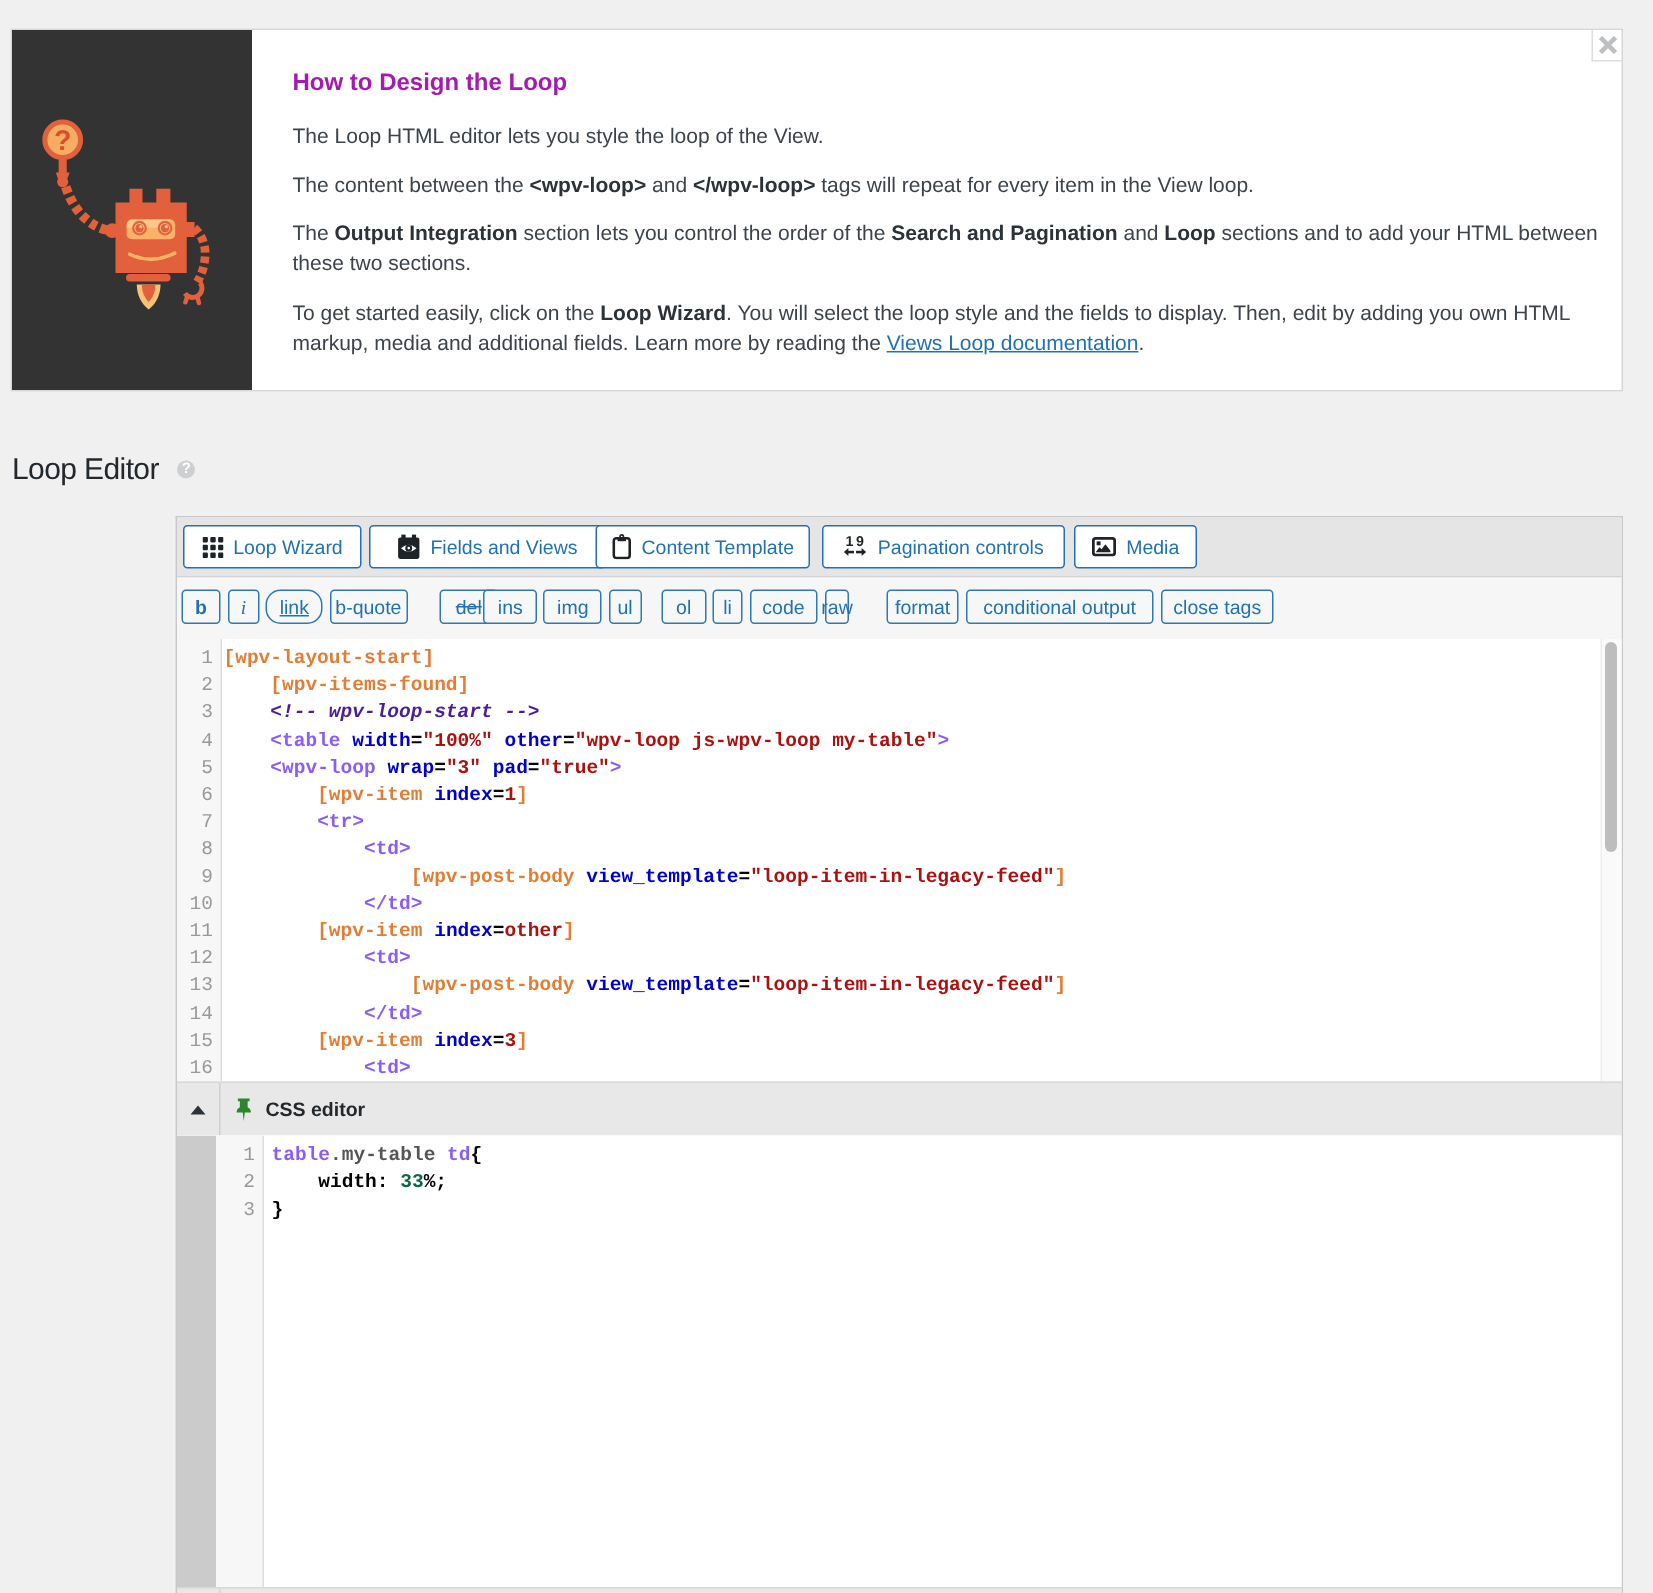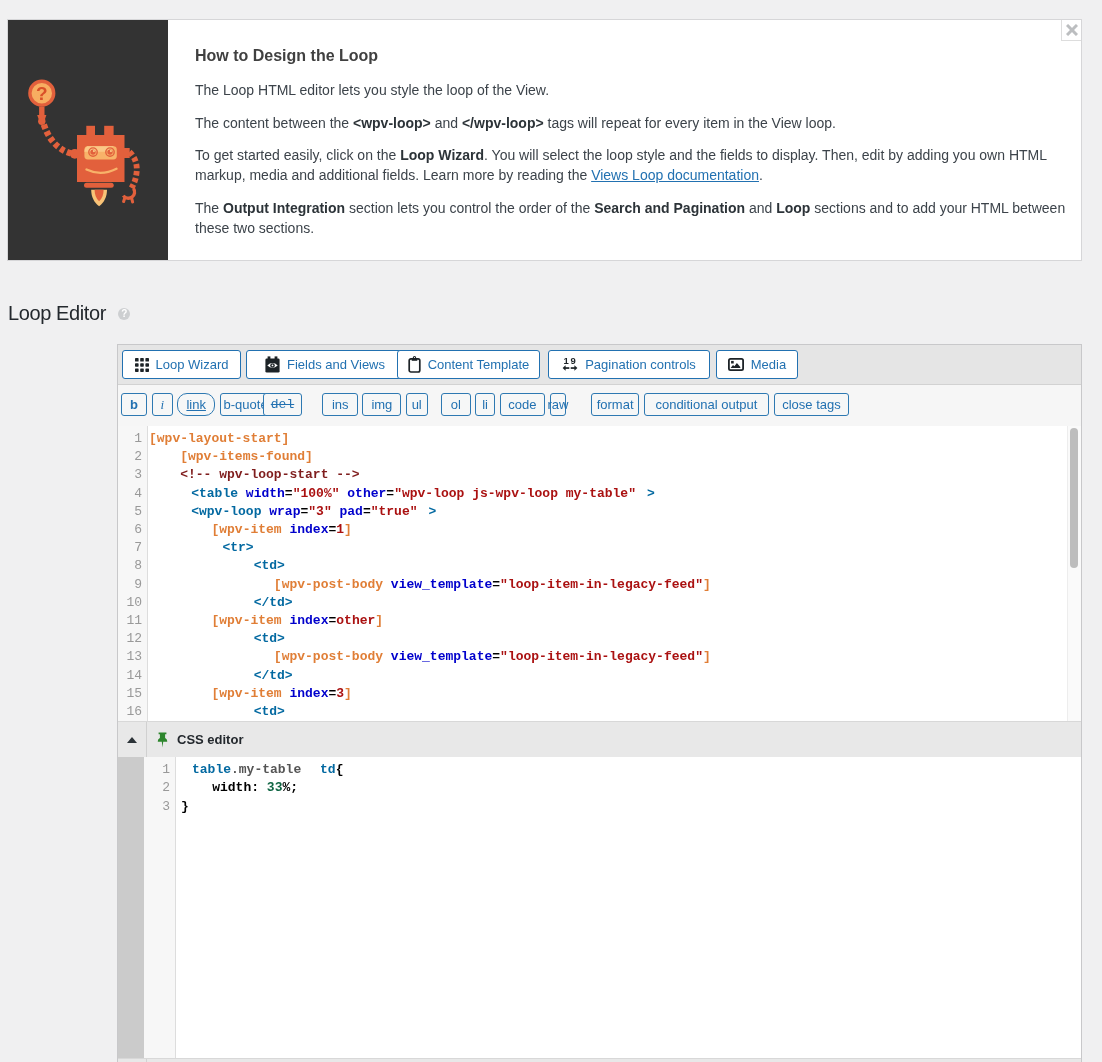--- a/index.html
+++ b/index.html
@@ -4,21 +4,21 @@
 <style>
   html,body{margin:0;padding:0;}
   body{background:#f0f0f1;font-family:"Liberation Sans",sans-serif;}
   #wrap{position:relative;width:1102px;height:1062px;overflow:hidden;}
 
   
   .helpbox{position:absolute;left:7px;top:19px;width:1073px;height:240px;background:#fff;border:1px solid #d6d6d8;}
   .helpdark{position:absolute;left:0;top:0;width:160px;height:240px;background:#333333;}
   .helpclose{position:absolute;right:0;top:0;width:19px;height:20px;border-left:1px solid #ddd;border-bottom:1px solid #ddd;text-align:center;}
   .helptext{position:absolute;left:187px;top:0;width:878px;color:#3c434a;font-size:14px;line-height:20px;}
-  .helptext h4{margin:24.5px 0 13.5px 0;font-size:16px;line-height:22px;color:#404040;font-weight:bold;}
+  .helptext h4{margin:24.5px 0 13.5px 0;font-size:16px;line-height:22px;color:#a21caf;font-weight:bold;}
   .helptext p{margin:0 0 12.5px 0;}
   .helptext b{color:#2c3338;}
   .helptext a{color:#2271b1;text-decoration:underline;}
 
   
   .letitle{position:absolute;left:8px;top:302px;font-size:20px;color:#23282d;font-weight:400;letter-spacing:-0.4px;}
   .qmark{display:inline-block;vertical-align:middle;width:12px;height:12px;margin-left:7px;margin-top:-2px;border-radius:50%;background:#cdcfd1;color:#fff;font-size:10px;font-weight:bold;text-align:center;line-height:12px;}
 
   
   .panel{position:absolute;left:117px;top:344px;width:963px;height:718px;border:1px solid #c8c8ca;border-bottom:none;background:#fff;}
@@ -27,22 +27,22 @@
   .tbtn svg{margin-right:7px;}
   .row2{position:relative;height:41px;background:#f6f6f6;white-space:nowrap;}
   .qbtn{position:absolute;top:8px;height:23px;box-sizing:border-box;border:1px solid #2e79b2;border-radius:3px;background:#f6f7f7;color:#2271b1;font-size:13px;display:flex;align-items:center;justify-content:center;}
 
   
   .cmwrap{position:relative;height:295px;background:#fff;overflow:hidden;}
   .gutter{position:absolute;left:0;top:0;bottom:0;width:29px;background:#f7f7f7;border-right:1px solid #ddd;}
   .lnums{padding-top:4px;font-family:"Liberation Mono",monospace;font-size:13px;line-height:18.2px;color:#999;text-align:right;padding-right:5px;}
   .code{position:absolute;left:31px;top:4px;font-family:"Liberation Mono",monospace;font-size:13px;line-height:18.2px;font-weight:bold;color:#000;white-space:pre;}
   .sc{color:#e07e36;}   
-  .cm{color:#7f1d1d;}   
-  .tg{color:#0369a1;margin-left:11px;}   
+  .cm{color:#4c1d95;font-style:italic;}   
+  .tg{color:#8b5cf6;}   
   .at{color:#0000cc;}   
   .st{color:#aa1111;}   
   .nu{color:#116644;}   
   .ql{color:#555;text-align:center;}      
   .sbar{position:absolute;right:0;top:0;bottom:0;width:13px;background:#fafafa;border-left:1px solid #ededed;}
   .sthumb{position:absolute;left:2px;top:2px;width:8px;height:140px;border-radius:4px;background:#bdbdbd;}
 
   .cssheader{position:relative;height:35px;background:#e8e8e8;border-top:1px solid #d8d8d8;}
   .arrcol{position:absolute;left:0;top:0;bottom:0;width:28px;border-right:1px solid #d0d0d0;}
   .arrow{position:absolute;left:9px;top:15px;width:0;height:0;border-left:5px solid transparent;border-right:5px solid transparent;border-bottom:6px solid #2c3338;}
@@ -101,22 +101,22 @@
     <div class="helpclose"><svg width="12" height="12" viewBox="0 0 12 12" style="margin-top:4px;">
           <g stroke="#bcbec0" stroke-width="3">
             <line x1="1" y1="1" x2="11" y2="11"></line>
             <line x1="11" y1="1" x2="1" y2="11"></line>
           </g>
         </svg></div>
     <div class="helptext">
       <h4>How to Design the Loop</h4>
       <p>The Loop HTML editor lets you style the loop of the View.</p>
       <p>The content between the <b>&lt;wpv-loop&gt;</b> and <b>&lt;/wpv-loop&gt;</b> tags will repeat for every item in the View loop.</p>
+      <p>The <b>Output Integration</b> section lets you control the order of the <b>Search and Pagination</b> and <b>Loop</b> sections and to add your HTML between<br>these two sections.</p>
       <p>To get started easily, click on the <b>Loop Wizard</b>. You will select the loop style and the fields to display. Then, edit by adding you own HTML<br>markup, media and additional fields. Learn more by reading the <a>Views Loop documentation</a>.</p>
-      <p>The <b>Output Integration</b> section lets you control the order of the <b>Search and Pagination</b> and <b>Loop</b> sections and to add your HTML between<br>these two sections.</p>
     </div>
   </div>
 
   <div class="letitle">Loop Editor <span class="qmark">?</span></div>
 
   <div class="panel">
     <div class="row1">
       <div class="tbtn" style="left:4px;width:119px;"><svg width="14" height="14" viewBox="0 0 14 14">
             <g fill="#1d2327">
               <rect x="0" y="0" width="3.6" height="3.6" rx=".7"></rect>
@@ -157,21 +157,21 @@
             <rect x="0.9" y="0.9" width="14.2" height="11.2" rx="1.6" fill="none" stroke="#1d2327" stroke-width="1.8"></rect>
             <rect x="3.1" y="2.9" width="2.6" height="2.6" fill="#1d2327"></rect>
             <path d="M2.8 9.7 L5 6.9 L6.4 8.2 L8.9 4.9 L12.3 9.1 L12.3 10.1 L2.8 10.1 Z" fill="#1d2327"></path>
           </svg>Media</div>
     </div>
     <div class="row2">
       <div class="qbtn" style="left:3px;width:25.8px;font-weight:bold;">b</div>
       <div class="qbtn" style="left:33.9px;width:21px;font-style:italic;font-family:'Liberation Serif',serif;">i</div>
       <div class="qbtn" style="left:59.2px;width:38px;text-decoration:underline;border-radius:10px;">link</div>
       <div class="qbtn" style="left:101.6px;width:52px;">b-quote</div>
-      <div class="qbtn" style="left:145px;width:39px;text-decoration:line-through;font-family:Liberation Mono, monospace;">del</div>
+      <div class="qbtn" style="left:175px;width:39px;text-decoration:line-through;">del</div>
       <div class="qbtn" style="left:204.4px;width:35.6px;">ins</div>
       <div class="qbtn" style="left:244.4px;width:39px;">img</div>
       <div class="qbtn" style="left:287.7px;width:22px;">ul</div>
       <div class="qbtn" style="left:322.6px;width:30.4px;">ol</div>
       <div class="qbtn" style="left:357.3px;width:19.5px;">li</div>
       <div class="qbtn" style="left:381.7px;width:45.3px;">code</div>
       <div class="qbtn" style="left:432px;width:16px;">raw</div>
       <div class="qbtn" style="left:473.4px;width:47.4px;">format</div>
       <div class="qbtn" style="left:525.8px;width:125.2px;">conditional output</div>
       <div class="qbtn" style="left:655.6px;width:75.8px;">close tags</div>

